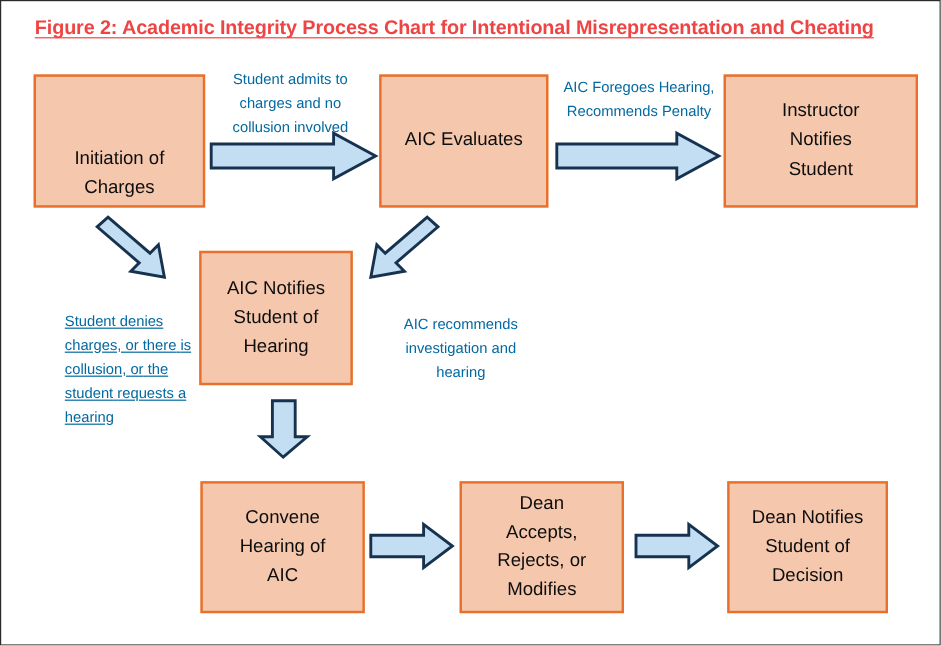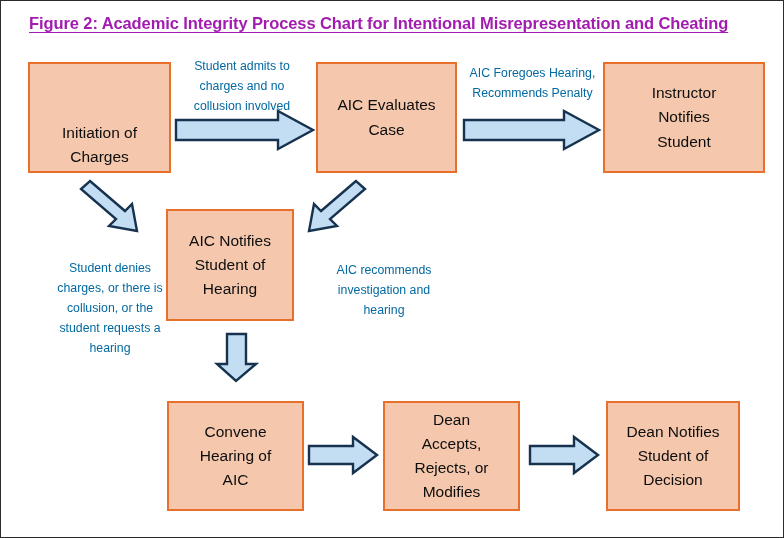--- a/index.html
+++ b/index.html
@@ -20,21 +20,21 @@
     overflow: hidden;
   }
   
   .fig-title {
     position: absolute;
     left: 28px;
     top: 13px;
     width: 720px;
     font-size: 16.5px;
     font-weight: 600;
-    color: #a21caf;
+    color: #ef4444;
     letter-spacing: -0.1px;
     text-decoration: underline;
     text-underline-offset: 3px;
     white-space: nowrap;
   }
   
   .node {
     position: absolute;
     box-sizing: border-box;
     background: #F5C8AD;
@@ -50,21 +50,21 @@
   }
   .node span { display: block; }
   
   .label {
     position: absolute;
     color: #0369a1;
     font-size: 12.3px;
     line-height: 1.62;
   }
   .label.center { text-align: center; }
-  .label.left   { text-align: center; }
+  .label.left   { text-align: left; text-decoration: underline; }
   
   .arrow {
     position: absolute;
     overflow: visible;
   }
   .arrow polygon {
     fill: #C3DEF2;
     stroke: #16324F;
     stroke-width: 2.4;
     stroke-linejoin: miter;
@@ -90,21 +90,20 @@
     <span>collusion involved</span>
   </div>
 
   <svg class="arrow" style="left:173px; top:108px;" width="141" height="42" viewBox="0 0 141 42">
     <polygon points="2,11 104,11 104,2 139,21 104,40 104,31 2,31"></polygon>
   </svg>
 
   <div class="node" style="left:315px; top:61px; width:141px; height:111px;">
     <div>
       <span>AIC Evaluates</span>
-      <span>Case</span>
     </div>
   </div>
 
   <div class="label center" style="left:460px; top:63px; width:143px;">
     <span>AIC Foregoes Hearing,</span>
     <span>Recommends Penalty</span>
   </div>
 
   <svg class="arrow" style="left:461px; top:108px;" width="139" height="42" viewBox="0 0 139 42">
     <polygon points="2,11 102,11 102,2 137,21 102,40 102,31 2,31"></polygon>

